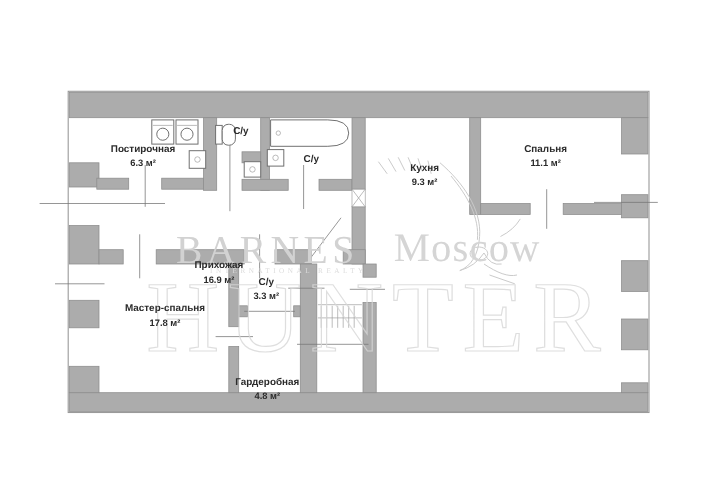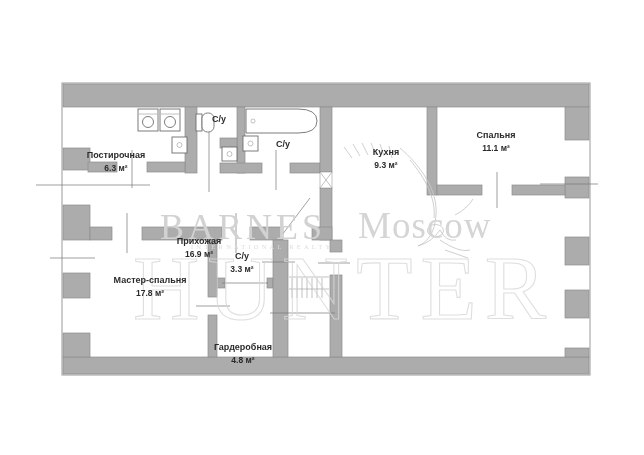--- a/index.html
+++ b/index.html
@@ -161,21 +161,21 @@
       <path d="M445,250 L468,258"></path>
       <path d="M455,215 q12,-6 18,-16"></path>
     </g>
   </svg>
 
   <div class="wm wm-barnes">BARNES</div>
   <div class="wm wm-big wm-hunter">HUNTER</div>
   <div class="wm wm-barnes-sub">INTERNATIONAL REALTY</div>
   <div class="wm wm-moscow">Moscow</div>
 
-  <div class="room-label" style="left:116px;top:129px;margin-top:20px;">
+  <div class="room-label" style="left:130px;top:129px;">
     <span>Постирочная</span>
     <span class="area">6.3 м²</span>
   </div>
   <div class="room-label" style="left:219px;top:113px;">
     <span>С/у</span>
   </div>
   <div class="room-label" style="left:283px;top:138px;">
     <span>С/у</span>
   </div>
   <div class="room-label" style="left:386px;top:146px;">

